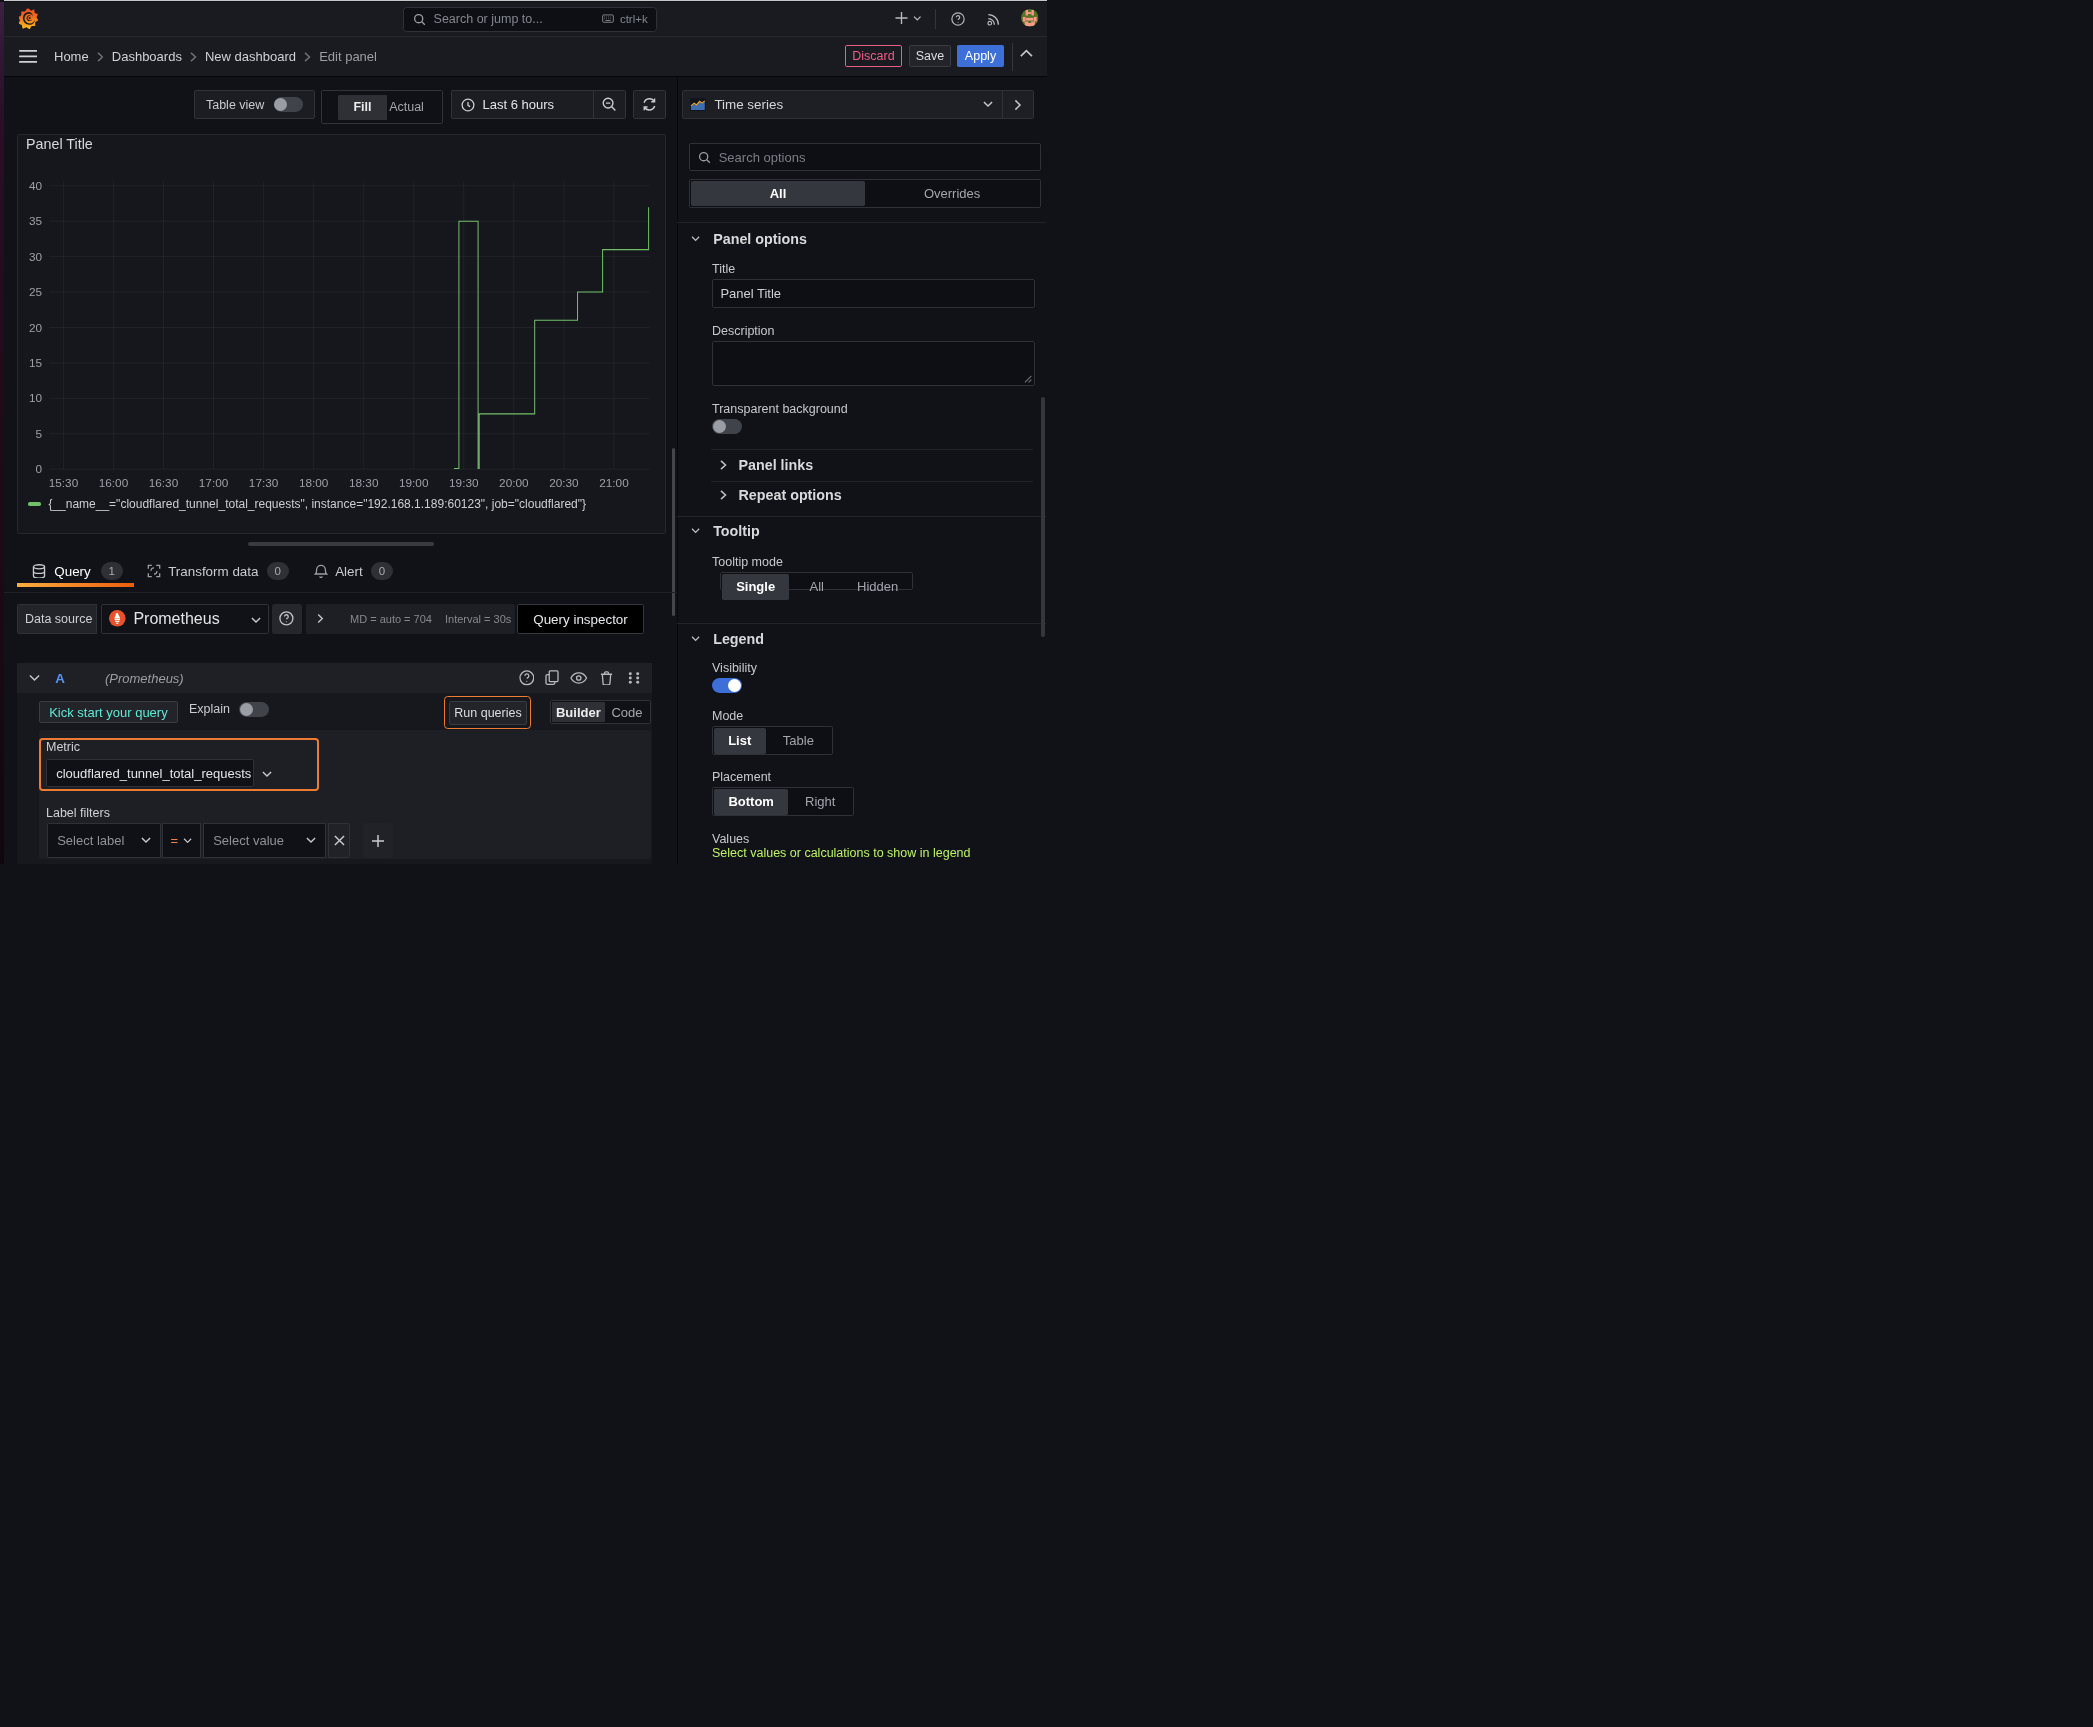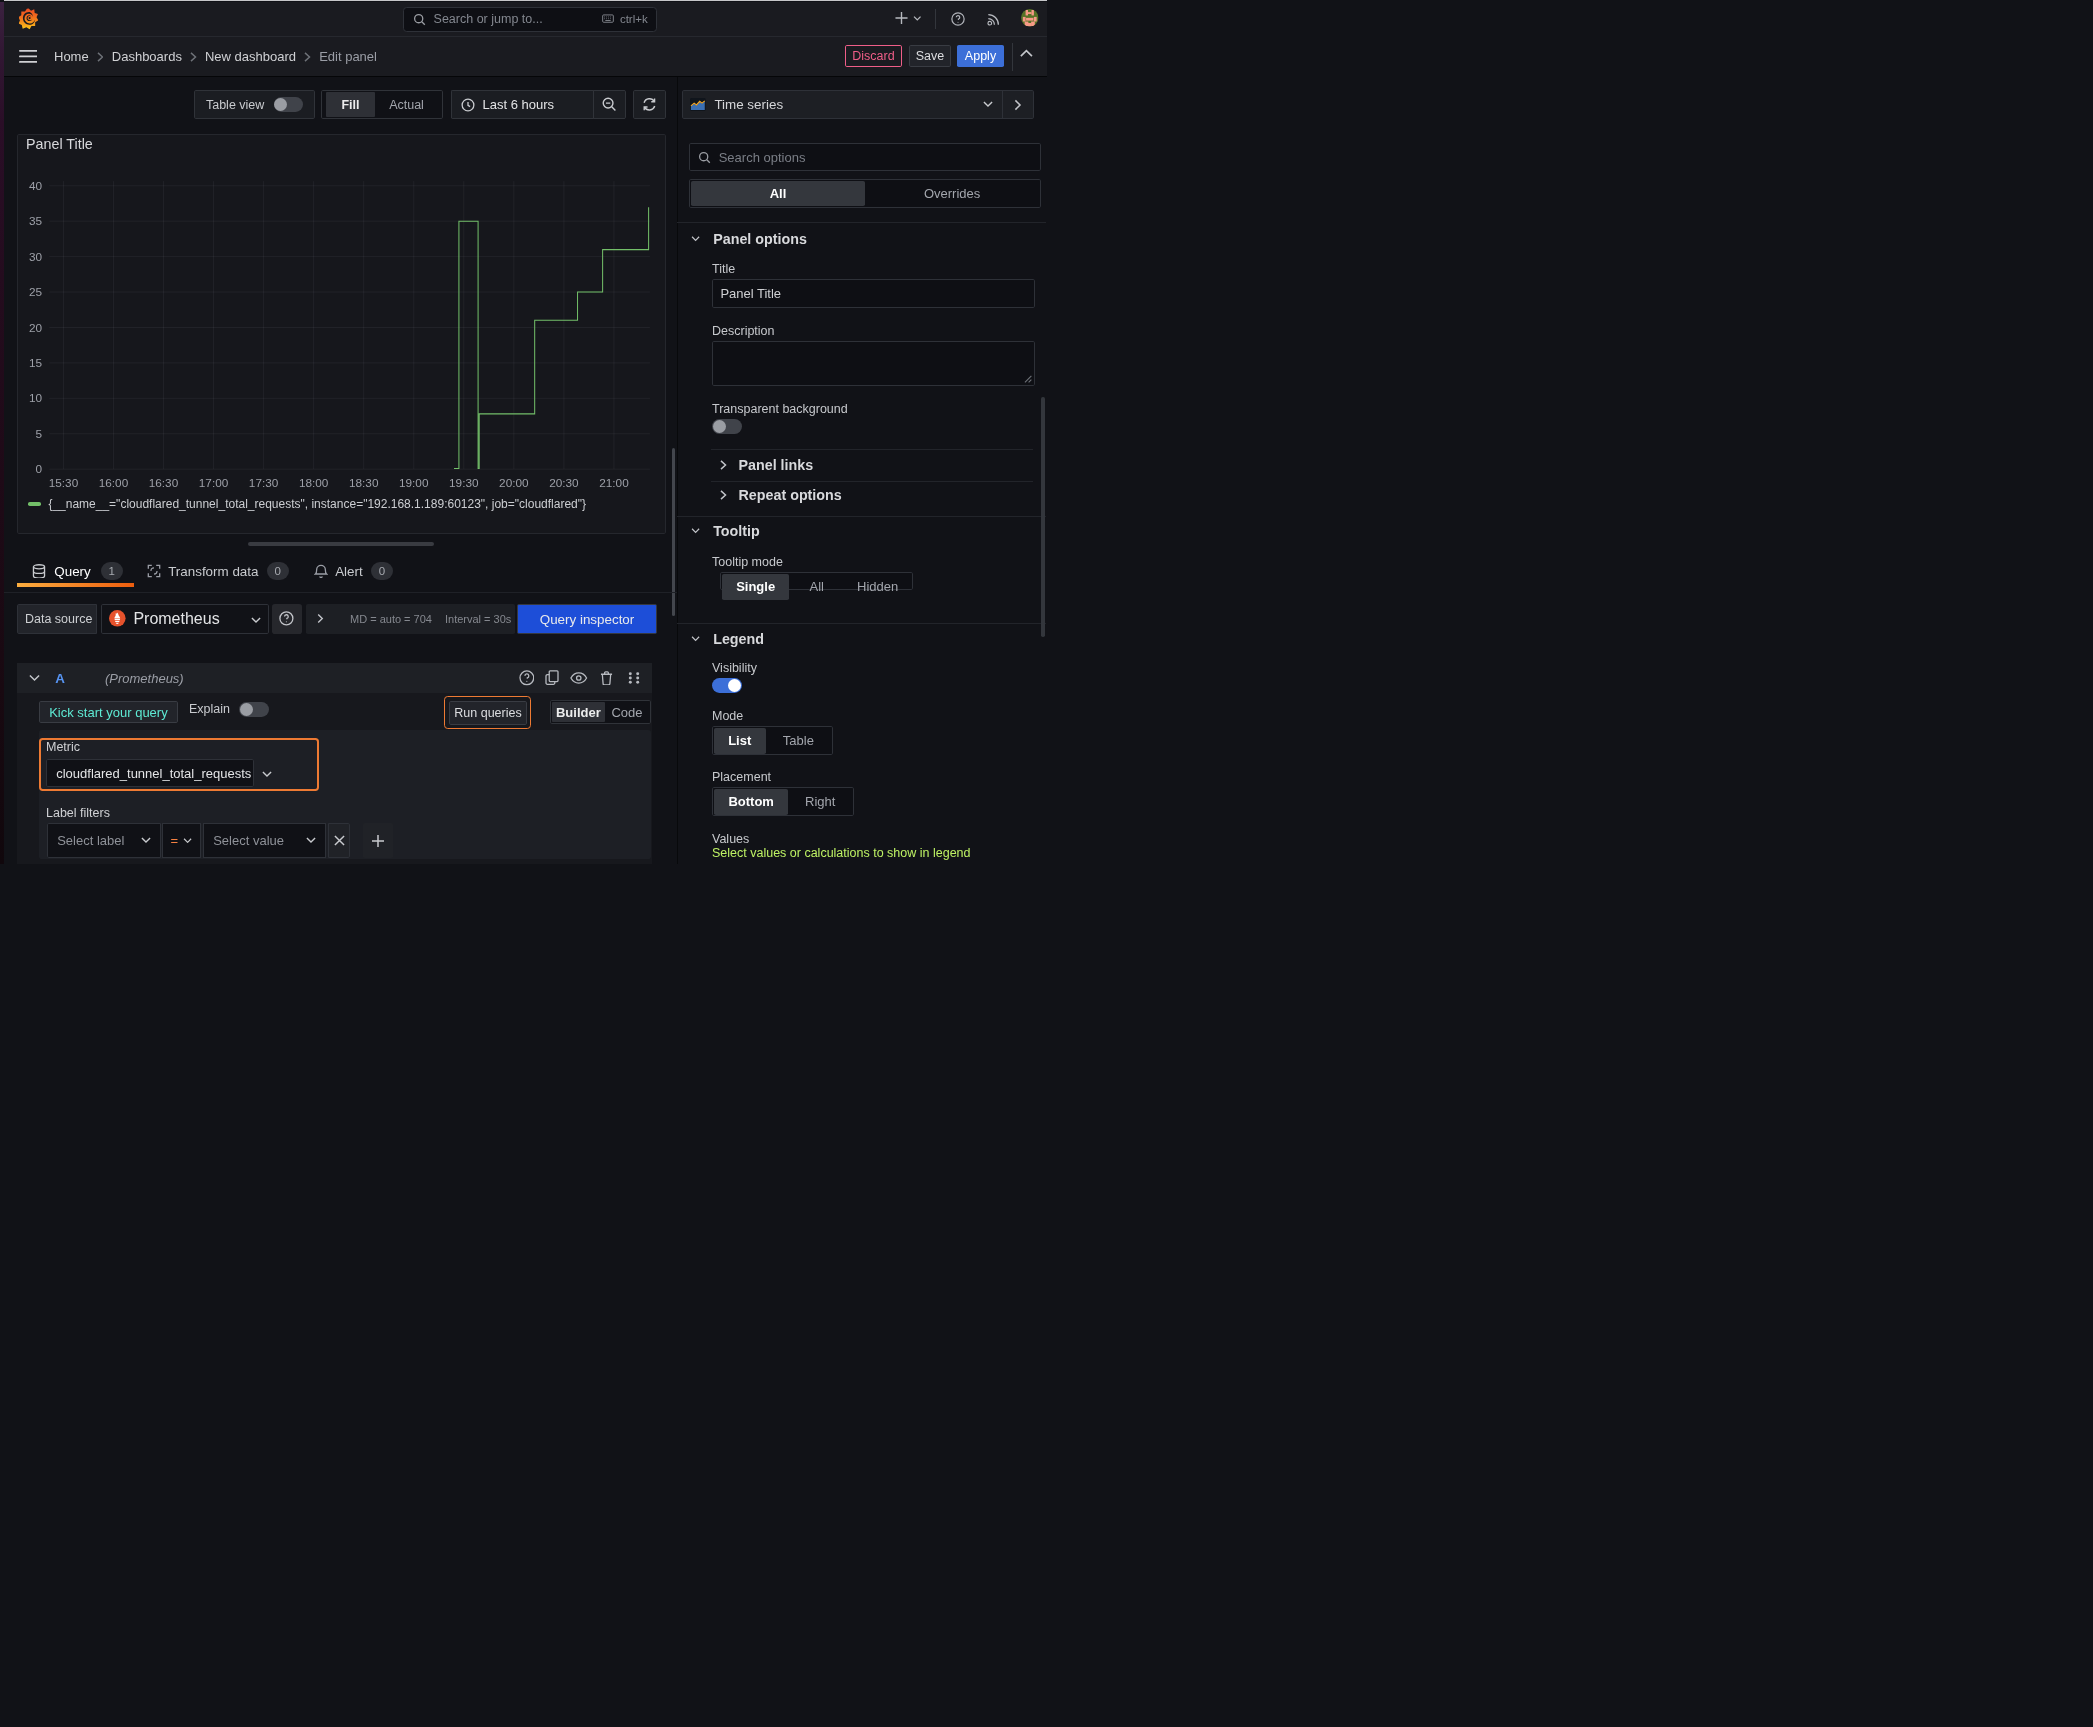--- a/index.html
+++ b/index.html
@@ -28,21 +28,21 @@
 .btn { position:absolute; display:inline-flex; align-items:center; justify-content:center; height:22px; border-radius:1.8px; font-size:12.5px; }
 #btnDiscard { left:845px; top:45px; width:57px; color:#ef5e88; border:0.9px solid #ef5e88; background:transparent; }
 #btnSave { left:909px; top:45px; width:42px; color:#dcdde0; border:0.9px solid #393c43; background:#22242a; }
 #btnApply { left:957px; top:45px; width:47px; color:#fff; border:none; background:#3c6fd8; }
 #crumbdiv { left:1012px; top:43px; width:0.9px; height:28px; background:#33363c; }
 #collapsebtn { left:1019px; top:46px; color:#c3c5ca; display:flex; }
 
 
 .tbbox { position:absolute; background:#1b1d22; border:0.9px solid #303339; border-radius:1.8px; height:29px; display:flex; align-items:center; color:#c9cbcf; font-size:12.5px; }
 #tableview { left:194px; top:90px; width:121px; justify-content:center; gap:9.2px; }
-#fillactual { left:321px; top:90px; width:122px; padding:4px; background:#101116; }
+#fillactual { left:321px; top:90px; width:122px; padding:16px; background:#101116; }
 #fillactual .seg { height:25px; display:flex; align-items:center; justify-content:center; color:#a3a6ad; }
 #fillactual .seg.on { background:#2e3036; color:#ececed; font-weight:bold; border-radius:0.9px; }
 #timegroup { left:451px; top:90px; width:174px; gap:7.4px; padding:0 9.2px; border-right:none; border-top-right-radius:0; border-bottom-right-radius:0; }
 #zoomout { left:626px; top:90px; width:31px; justify-content:center; border-left:0.9px solid #303339; }
 #refresh { left:633px; top:90px; width:33px; justify-content:center; }
 
 
 #panel { left:16.6px; top:134px; width:649px; height:400px; background:#16171c; border:0.9px solid #25272d; border-radius:1.8px; }
 #paneltitle { left:26px; top:136px; font-size:14.3px; color:#d8d9dc; }
 #legendrow { left:28px; top:497px; display:flex; align-items:center; color:#ccced2; font-size:12px; }
@@ -57,21 +57,21 @@
 #tabline { left:3.7px; top:592px; width:674px; height:0.9px; background:#1f2127; }
 #tabunderline { left:16.6px; top:583px; width:117px; height:3.7px; background:linear-gradient(90deg,#fbad3f,#ed5d0e); }
 
 
 .dsbox { position:absolute; height:29.5px; top:604px; display:flex; align-items:center; font-size:16px; }
 #dslabel { left:16.6px; width:80px; background:#22242a; border:0.9px solid #2e3138; border-radius:1.8px 0 0 1.8px; color:#ced0d3; padding-left:7.4px; font-size:12.5px; }
 #dsselect { left:101px; width:168px; background:#111217; border:0.9px solid #2e3138; border-radius:1.8px; color:#e3e4e6; padding:0 7.4px; gap:7.4px; }
 #dshelp { left:272px; width:29.5px; background:#26272c; border:none; border-radius:2.8px; justify-content:center; color:#c3c5ca; }
 #dschev { left:306px; width:209px; background:#1d1f24; border-radius:1.8px; padding-left:11px; color:#c3c5ca; }
 #dsinfo { left:350px; width:258px; color:#85888f; font-size:11px; z-index:3; pointer-events:none; }
-#qinspect { left:517px; width:140px; height:30px; top:604px; z-index:2; background:#1d4ed8; border:0.9px solid #35383f; border-radius:1.8px; justify-content:center; color:#e8e9eb; font-size:13.4px; }
+#qinspect { left:517px; width:127px; height:30px; top:604px; z-index:2; background:#000000; border:0.9px solid #35383f; border-radius:1.8px; justify-content:center; color:#e8e9eb; font-size:13.4px; }
 
 
 #qcardbody { left:16.6px; top:693px; width:635px; height:171px; background:#17181d; }
 #qcardhead { left:16.6px; top:663px; width:635px; height:30px; background:#1e2025; display:flex; align-items:center; }
 #qcardhead .qa { color:#5794f2; font-size:13.4px; font-weight:bold; }
 #qcardhead .qds { color:#9b9ea6; font-style:italic; font-size:13px; }
 .hicon { color:#b7bac0; display:flex; }
 
 #kickstart { left:39px; top:701px; height:22px; padding:0 9.2px; background:#22242a; border:0.9px solid #393c43; border-radius:1.8px; display:flex; align-items:center; color:#5eead4; font-size:13px; }
 #explain { left:189px; top:702px; color:#c9cbcf; font-size:12.5px; display:flex; align-items:center; gap:9.2px; }

